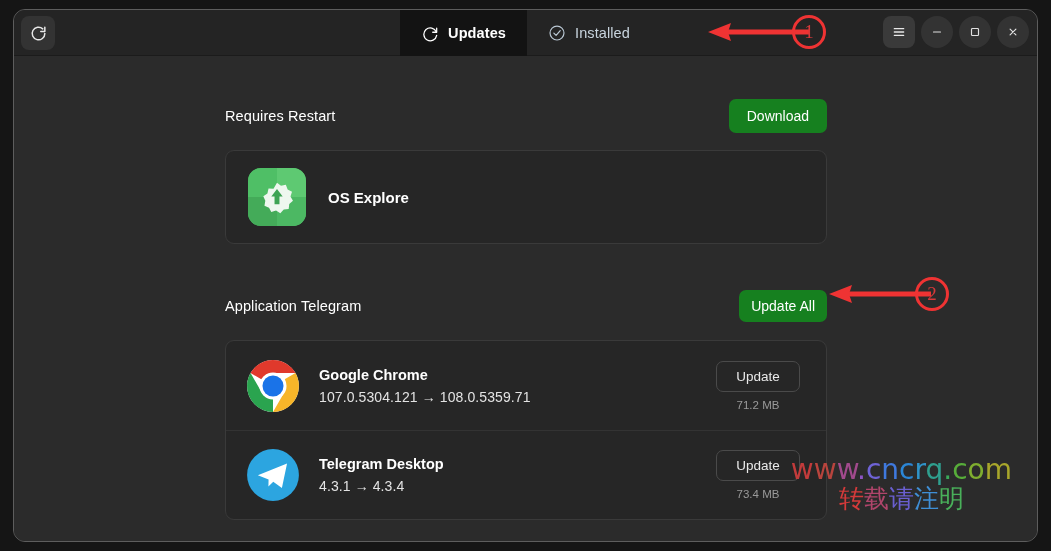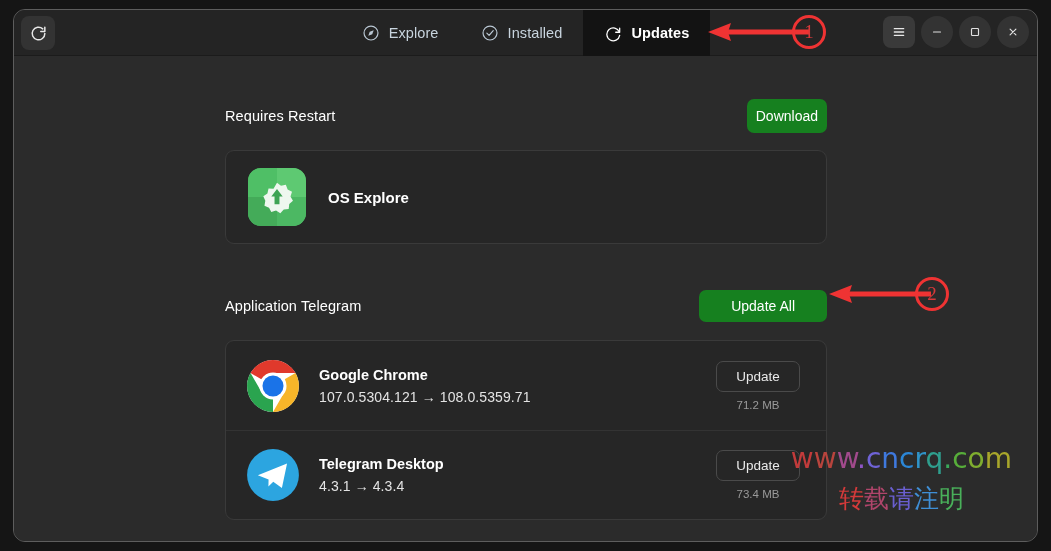--- a/index.html
+++ b/index.html
@@ -133,25 +133,25 @@
     color: #ffffff;
     letter-spacing: .1px;
   }
 
   .btn-green {
     background: #16801f;
     color: #ffffff;
     font-size: 14px;
     border: none;
     border-radius: 7px;
-    padding: 8px 32px;
+    padding: 8px 12px;
     cursor: pointer;
     font-family: "Liberation Sans", sans-serif;
   }
-  #download-button { padding: 9px 9px; }
+  #download-button { padding: 9px 18px; }
 
   .card {
     margin-top: 18px;
     background: #262626;
     border: 1px solid #3a3a3a;
     border-radius: 9px;
     overflow: hidden;
   }
 
   .os-row {
@@ -260,63 +260,56 @@
   
   .watermark {
     position: absolute;
     right: 25px;
     bottom: 30px;
     text-align: center;
     line-height: 1.05;
     user-select: none;
   }
   .wm-line1 { font-size: 28px; font-family: "DejaVu Sans", sans-serif; white-space: nowrap; }
-  .wm-line2 { font-size: 25px; font-family: "DejaVu Sans", sans-serif; white-space: nowrap; margin-top: 12px; }
+  .wm-line2 { font-size: 25px; font-family: "DejaVu Sans", sans-serif; white-space: nowrap; margin-top: 1px; }
   .wm-line1 span, .wm-line2 span { display: inline; }
 </style>
 </head>
 <body>
 
 <div id="root">
 
   <div class="window">
 
     <div class="titlebar">
 
       <div class="refresh-btn">
         <svg width="19" height="19" viewBox="0 0 24 24" fill="none" stroke="#e8e8e8" stroke-width="1.9" stroke-linecap="round">
           <path d="M20 12a8 8 0 1 1-2.6-5.9"></path>
           <path d="M20 4.2 V9.4 H14.9" stroke-linejoin="round"></path>
         </svg>
       </div>
 
       <div class="tabs">
 
-        <div class="tab">
-          <svg width="18" height="18" viewBox="0 0 24 24" fill="none" stroke="#b9c7d3" stroke-width="1.6">
-            <circle cx="12" cy="12" r="9.3"></circle>
-            <path d="M15.6 8.4 10.3 10.3 8.4 15.6 13.7 13.7 Z" fill="#b9c7d3" stroke="none"></path>
-          </svg>
-          <span class="tab-label">Explore</span>
+
+        <div class="tab active">
+          <svg width="18" height="18" viewBox="0 0 24 24" fill="none" stroke="#ffffff" stroke-width="1.7" stroke-linecap="round" stroke-linejoin="round">
+            <path d="M20.4 10.6a8.6 8.6 0 1 0 .5 4.6"></path>
+            <path d="M20.9 5.6 V11 H15.6"></path>
+          </svg>
+          <span class="tab-label">Updates</span>
         </div>
 
         <div class="tab">
           <svg width="18" height="18" viewBox="0 0 24 24" fill="none" stroke="#b9c7d3" stroke-width="1.6" stroke-linecap="round" stroke-linejoin="round">
             <circle cx="12" cy="12" r="9.3"></circle>
             <path d="M7.8 12.2 10.8 15.2 16.3 8.9"></path>
           </svg>
           <span class="tab-label">Installed</span>
-        </div>
-
-        <div class="tab active">
-          <svg width="18" height="18" viewBox="0 0 24 24" fill="none" stroke="#ffffff" stroke-width="1.7" stroke-linecap="round" stroke-linejoin="round">
-            <path d="M20.4 10.6a8.6 8.6 0 1 0 .5 4.6"></path>
-            <path d="M20.9 5.6 V11 H15.6"></path>
-          </svg>
-          <span class="tab-label">Updates</span>
         </div>
 
       </div>
 
       <div class="winbtns">
         <div class="wbtn menu">
           <svg width="16" height="16" viewBox="0 0 24 24" stroke="#e8e8e8" stroke-width="2" stroke-linecap="round">
             <path d="M5 7h14M5 12h14M5 17h14"></path>
           </svg>
         </div>

